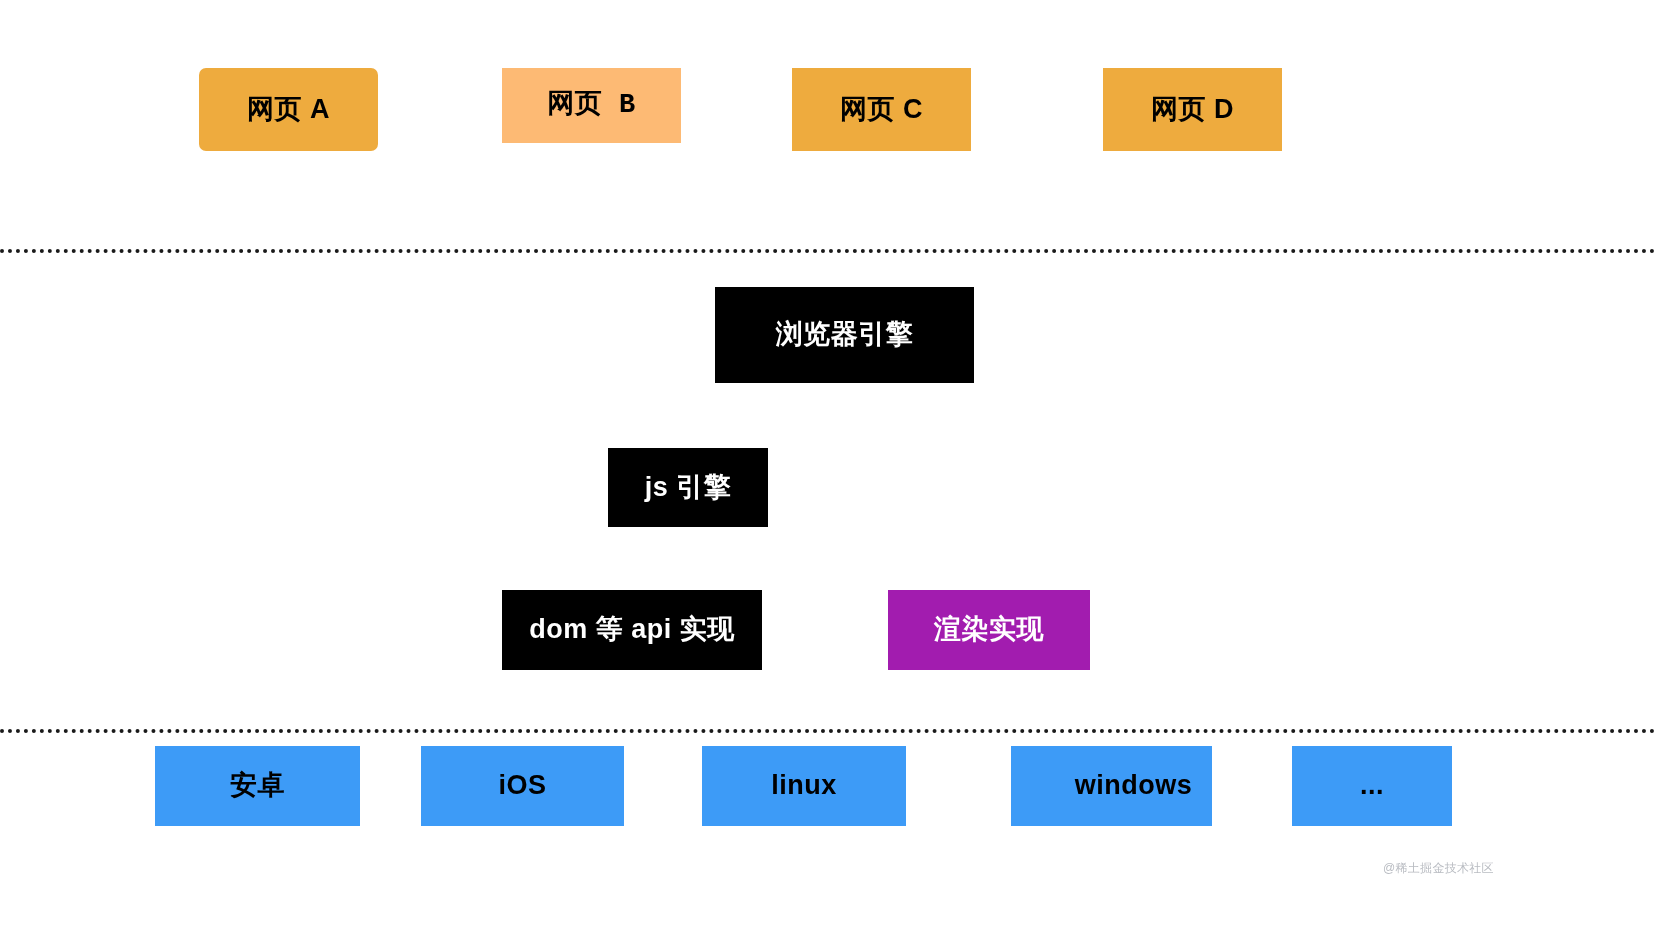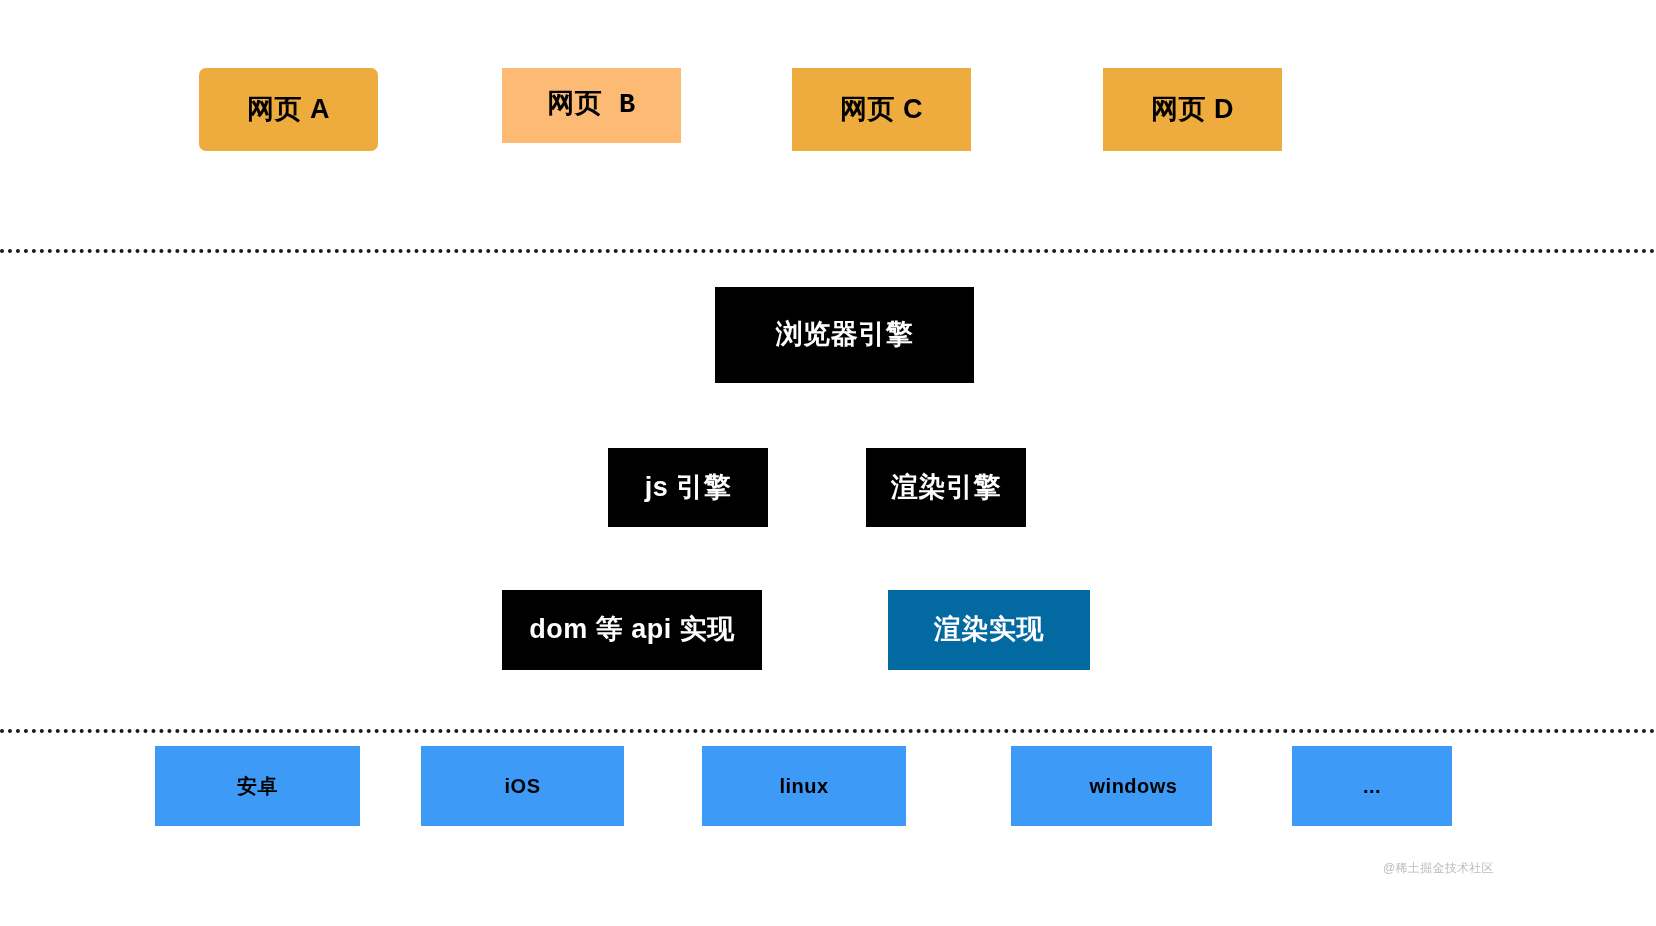--- a/index.html
+++ b/index.html
@@ -35,21 +35,21 @@
     font-size: 27px;
   }
   .box-engine {
     background: #000000;
     color: #ffffff;
     font-size: 27px;
   }
   .box-os {
     background: #3d9bf7;
     color: #000000;
-    font-size: 20px;
+    font-size: 27px;
   }
   .divider {
     position: absolute;
     left: 0;
     width: 1656px;
     height: 0;
     border-top: 4px dotted #1a1a1a;
   }
   .watermark {
     position: absolute;
@@ -79,27 +79,24 @@
   </div>
 
   <div class="divider" style="top: 249px; border-top-color: rgb(26, 26, 26);"></div>
 
   <div class="box box-engine" style="left: 693px; top: 287px; width: 259px; height: 96px; background: rgb(0, 0, 0); color: rgb(255, 255, 255); margin-left: 22px;">
     <span>浏览器引擎</span>
   </div>
   <div class="box box-engine" style="left: 608px; top: 448px; width: 160px; height: 79px; background: rgb(0, 0, 0); color: rgb(255, 255, 255);">
     <span>js 引擎</span>
   </div>
-  <div class="box box-engine" style="left: 866px; top: 448px; width: 160px; height: 79px; background: rgb(0, 0, 0); color: rgb(255, 255, 255);">
-    <span>渲染引擎</span>
-  </div>
   <div class="box box-engine" style="left: 502px; top: 590px; width: 260px; height: 80px; background: rgb(0, 0, 0); color: rgb(255, 255, 255);">
     <span>dom 等 api 实现</span>
   </div>
-  <div class="box box-engine" style="left: 888px; top: 590px; width: 202px; height: 80px; background: #0369a1; color: rgb(255, 255, 255);">
+  <div class="box box-engine" style="left: 888px; top: 590px; width: 202px; height: 80px; background: #a21caf; color: rgb(255, 255, 255);">
     <span>渲染实现</span>
   </div>
 
   <div class="divider" style="top: 729px; border-top-color: rgb(26, 26, 26);"></div>
 
   <div class="box box-os" style="left: 155px; top: 746px; width: 205px; height: 80px; background: rgb(61, 155, 247);">
     <span>安卓</span>
   </div>
   <div class="box box-os" style="left: 421px; top: 746px; width: 203px; height: 80px; background: rgb(61, 155, 247);">
     <span>iOS</span>

